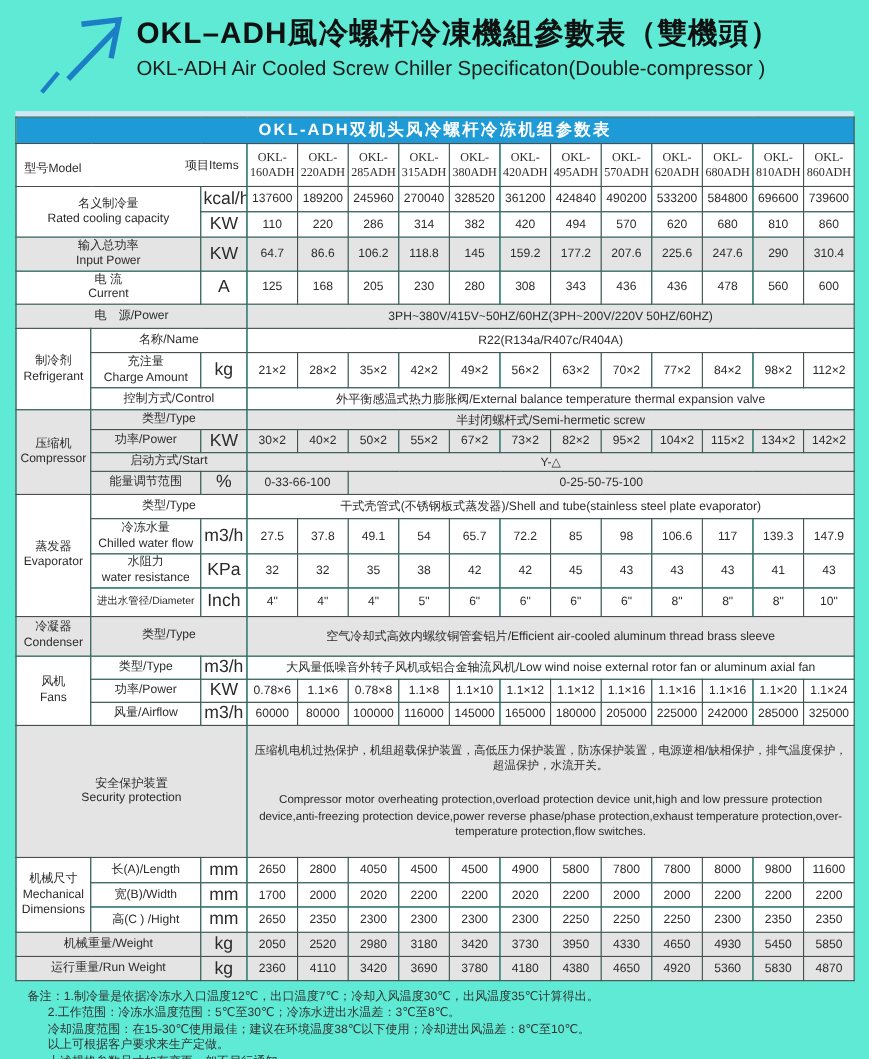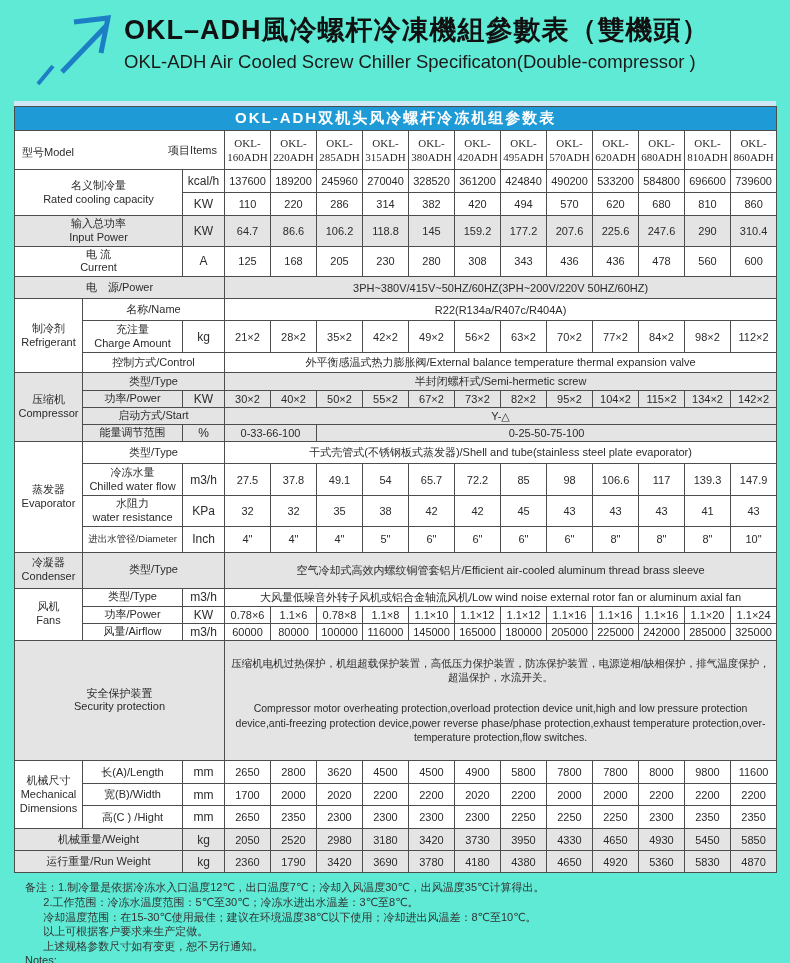--- a/index.html
+++ b/index.html
@@ -37,21 +37,21 @@
   }
   td.model-h { background:#e4e4e4; font-size:11px; line-height:1.3;font-family:Liberation Serif, serif; }
   td.corner {
     position:relative; background:#e4e4e4;
     background-image:linear-gradient(to bottom right, transparent 49.5%, #4d4d4d 49.5%, #4d4d4d 50.6%, transparent 50.6%);
   }
   td.corner .m { position:absolute; left:7px; bottom:9px; font-size:11px; }
   td.corner .i { position:absolute; right:7px; bottom:11px; font-size:11px; }
   td.lbl { line-height:1.25; }
   td.sm { font-size:9.5px; }
-  td.unit { font-size:12px; }
+  td.unit { font-size:16px; }
   td.sec-text { text-align:left; padding:2px 7px; font-size:10.5px; line-height:1.38; white-space:normal; }
   td.sec-text .en { margin-top:2px; }
   td.v { font-size:11px; }
 
   
   .notes { margin:7px 0 0 25px; font-size:11px; line-height:14.6px; color:#333; }
   .note-line { white-space:pre-wrap; }
 </style>
 </head>
 <body>
@@ -376,21 +376,21 @@
         </tr>
 
         <tr style="height:23px">
           <td rowspan="3" class="lbl">机械尺寸
 Mechanical
 Dimensions</td>
           <td class="lbl">长(A)/Length</td>
           <td class="unit">mm</td>
         <td class="v">2650</td>
             <td class="v">2800</td>
-            <td class="v">3620</td>
+            <td class="v">4050</td>
             <td class="v">4500</td>
             <td class="v">4500</td>
             <td class="v">4900</td>
             <td class="v">5800</td>
             <td class="v">7800</td>
             <td class="v">7800</td>
             <td class="v">8000</td>
             <td class="v">9800</td>
             <td class="v">11600</td>
           </tr>
@@ -440,21 +440,21 @@
             <td class="v">4330</td>
             <td class="v">4650</td>
             <td class="v">4930</td>
             <td class="v">5450</td>
             <td class="v">5850</td>
           </tr>
         <tr style="height:22px" class="gray">
           <td colspan="2" class="lbl">运行重量/Run Weight</td>
           <td class="unit">kg</td>
         <td class="v">2360</td>
-            <td class="v">1790</td>
+            <td class="v">4110</td>
             <td class="v">3420</td>
             <td class="v">3690</td>
             <td class="v">3780</td>
             <td class="v">4180</td>
             <td class="v">4380</td>
             <td class="v">4650</td>
             <td class="v">4920</td>
             <td class="v">5360</td>
             <td class="v">5830</td>
             <td class="v">4870</td>

